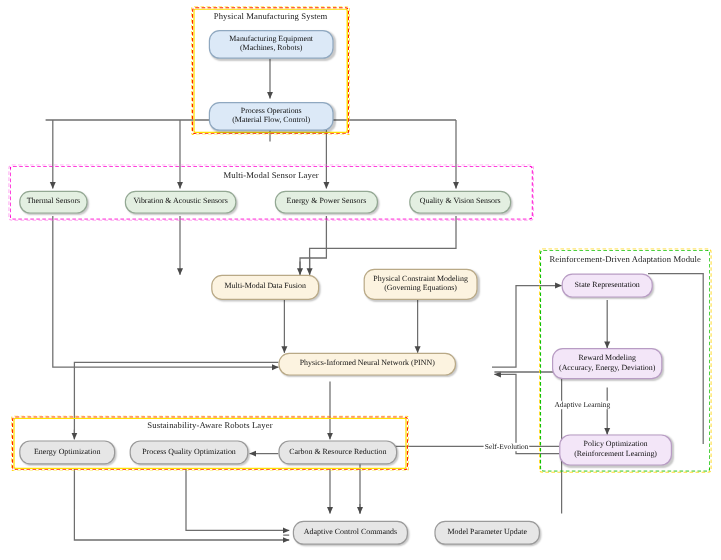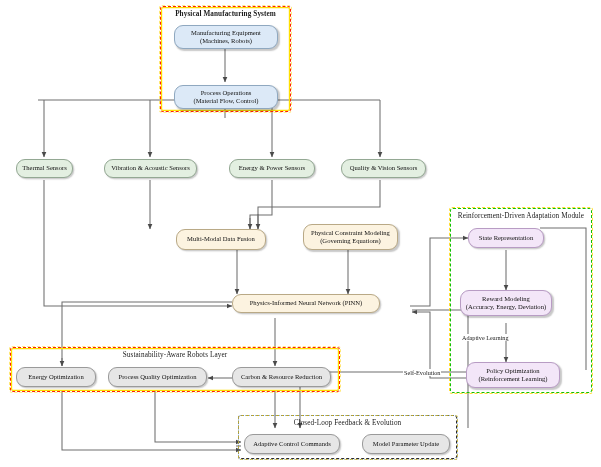--- a/index.html
+++ b/index.html
@@ -152,38 +152,41 @@
       <path d="M466,378 L430,378 L430,312 L412,312"></path>
 
       <path d="M241,446 L236,446" marker-end="none"></path>
 
       <path d="M468,428 L468,310 L412,310" marker-end="none"></path>
 
       <path d="M586,370 L586,228 L540,228" marker-end="none" stroke="#6e6e6e"></path>
     </g>
   </svg>
 
-  <div class="group dash-ry" style="left:160px;top:6px;width:131px;height:106px;font-weight:bold;">
+  <div class="group dash-ry" style="left:160px;top:6px;width:131px;height:106px;">
     <div class="gtitle">Physical Manufacturing System</div>
   </div>
 
   <div class="node n-blue" style="left:174px;top:25px;width:104px;height:24px;">
     <span>
       <span>Manufacturing Equipment</span>
       <span class="l2">(Machines, Robots)</span>
     </span>
   </div>
 
   <div class="node n-blue" style="left:174px;top:85px;width:104px;height:24px;">
     <span>
       <span>Process Operations</span>
       <span class="l2">(Material Flow, Control)</span>
     </span>
   </div>
 
+  <div class="group dash-mag" style="left:8px;top:138px;width:436px;height:45px;">
+    <div class="gtitle">Multi-Modal Sensor Layer</div>
+  </div>
 
   <div class="node n-green" style="left:16px;top:159px;width:57px;height:19px;">
     <span>Thermal Sensors</span>
   </div>
   <div class="node n-green" style="left:104px;top:159px;width:93px;height:19px;">
     <span>Vibration &amp; Acoustic Sensors</span>
   </div>
   <div class="node n-green" style="left:229px;top:159px;width:86px;height:19px;">
     <span>Energy &amp; Power Sensors</span>
   </div>
@@ -236,23 +239,20 @@
   </div>
   <div class="node n-gray" style="left:108px;top:367px;width:99px;height:20px;">
     <span>Process Quality Optimization</span>
   </div>
   <div class="node n-gray" style="left:232px;top:367px;width:99px;height:20px;">
     <span>Carbon &amp; Resource Reduction</span>
   </div>
 
   <div class="edge-label" style="left:403px;top:369px;">Self-Evolution</div>
 
-  <div class="group dash-mc" style="left:238px;top:415px;width:219px;height:44px;">
-    <div class="gtitle">Closed-Loop Feedback &amp; Evolution</div>
-  </div>
 
   <div class="node n-gray" style="left:244px;top:434px;width:96px;height:20px;">
     <span>Adaptive Control Commands</span>
   </div>
   <div class="node n-gray" style="left:362px;top:434px;width:88px;height:20px;">
     <span>Model Parameter Update</span>
   </div>
 
 </div>
 

